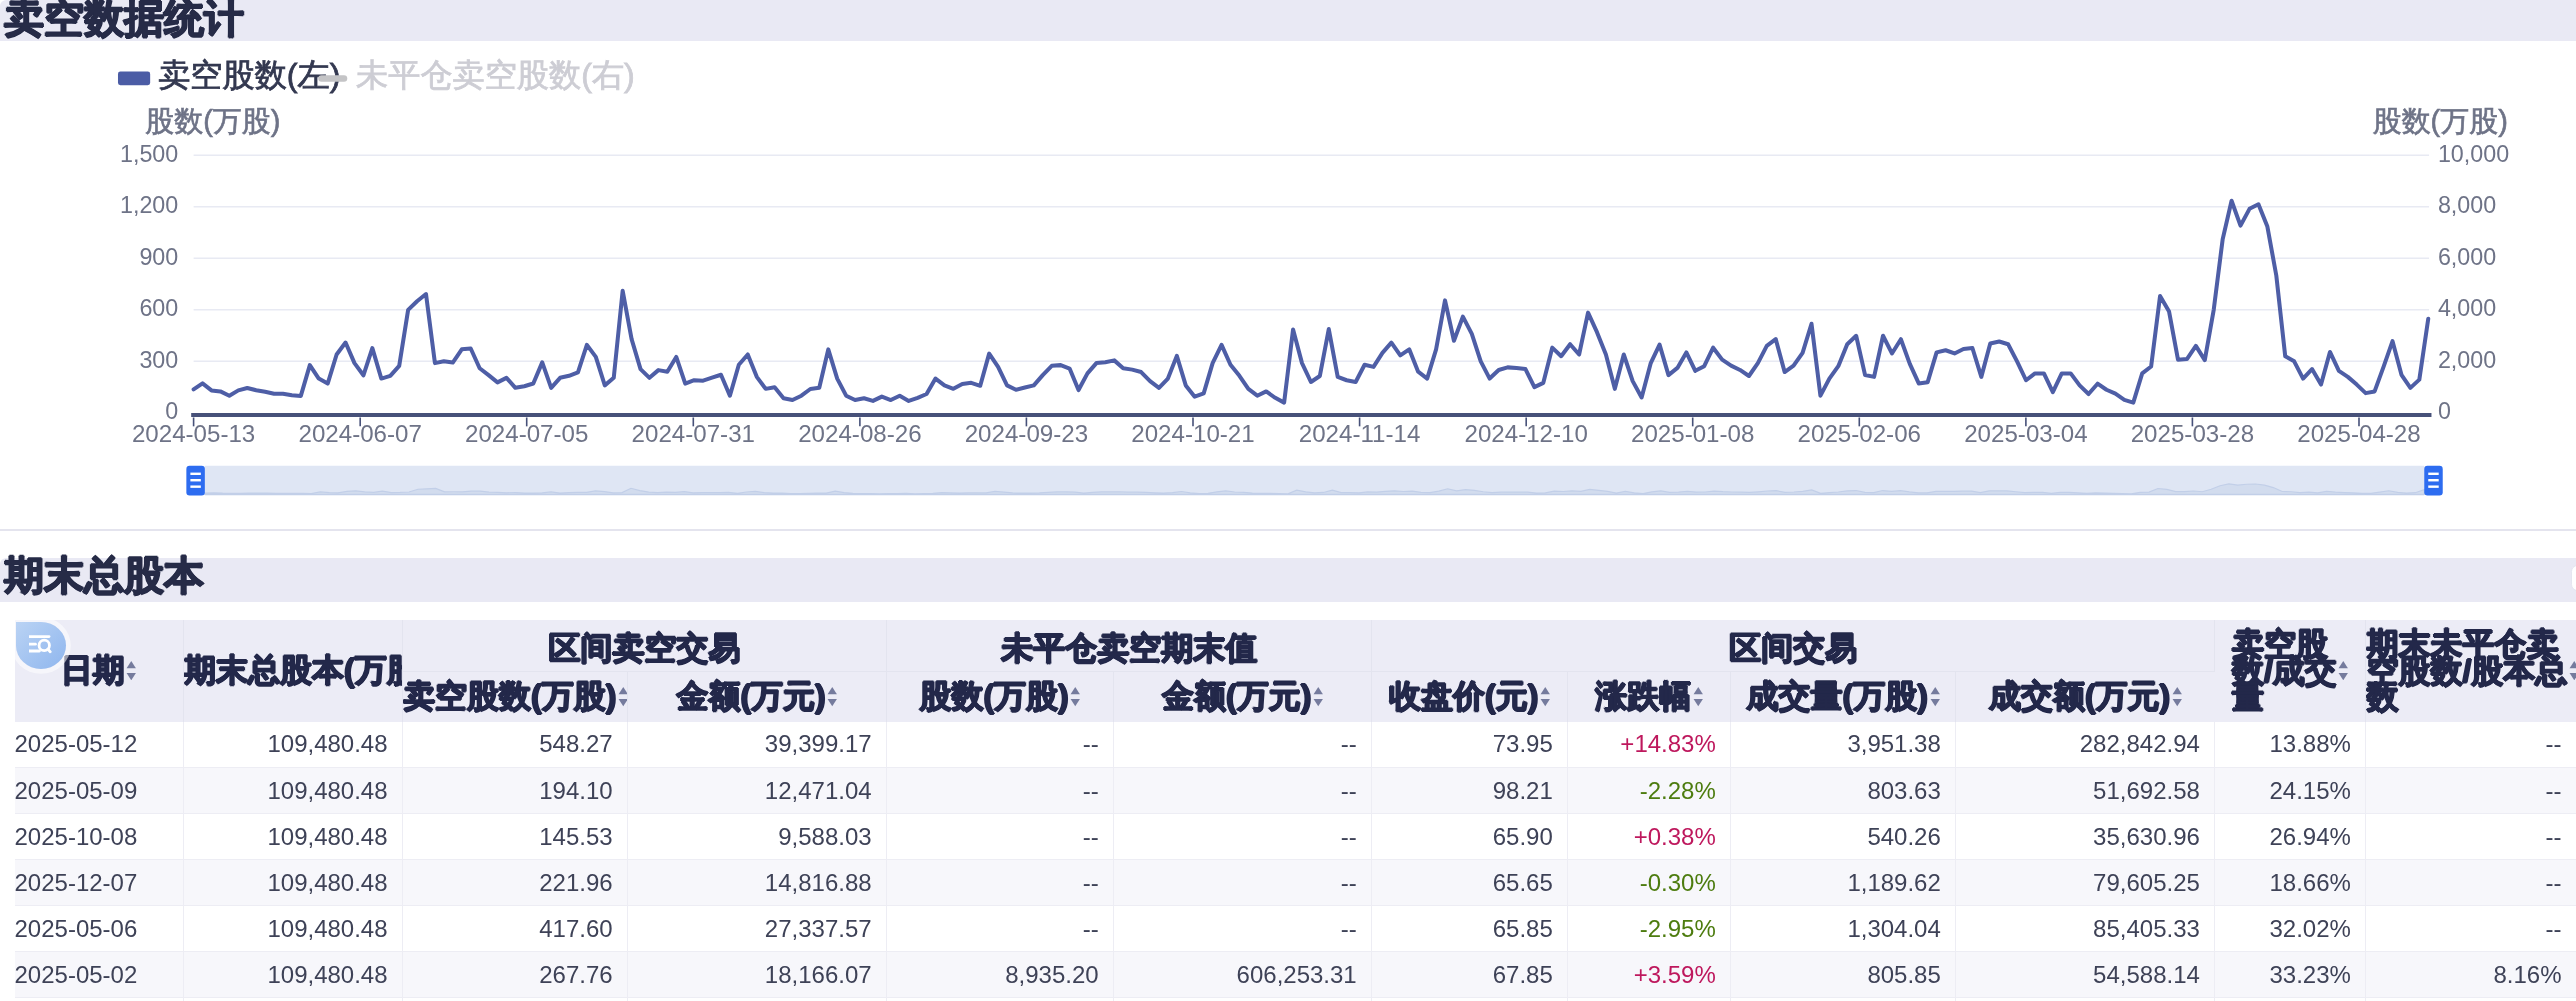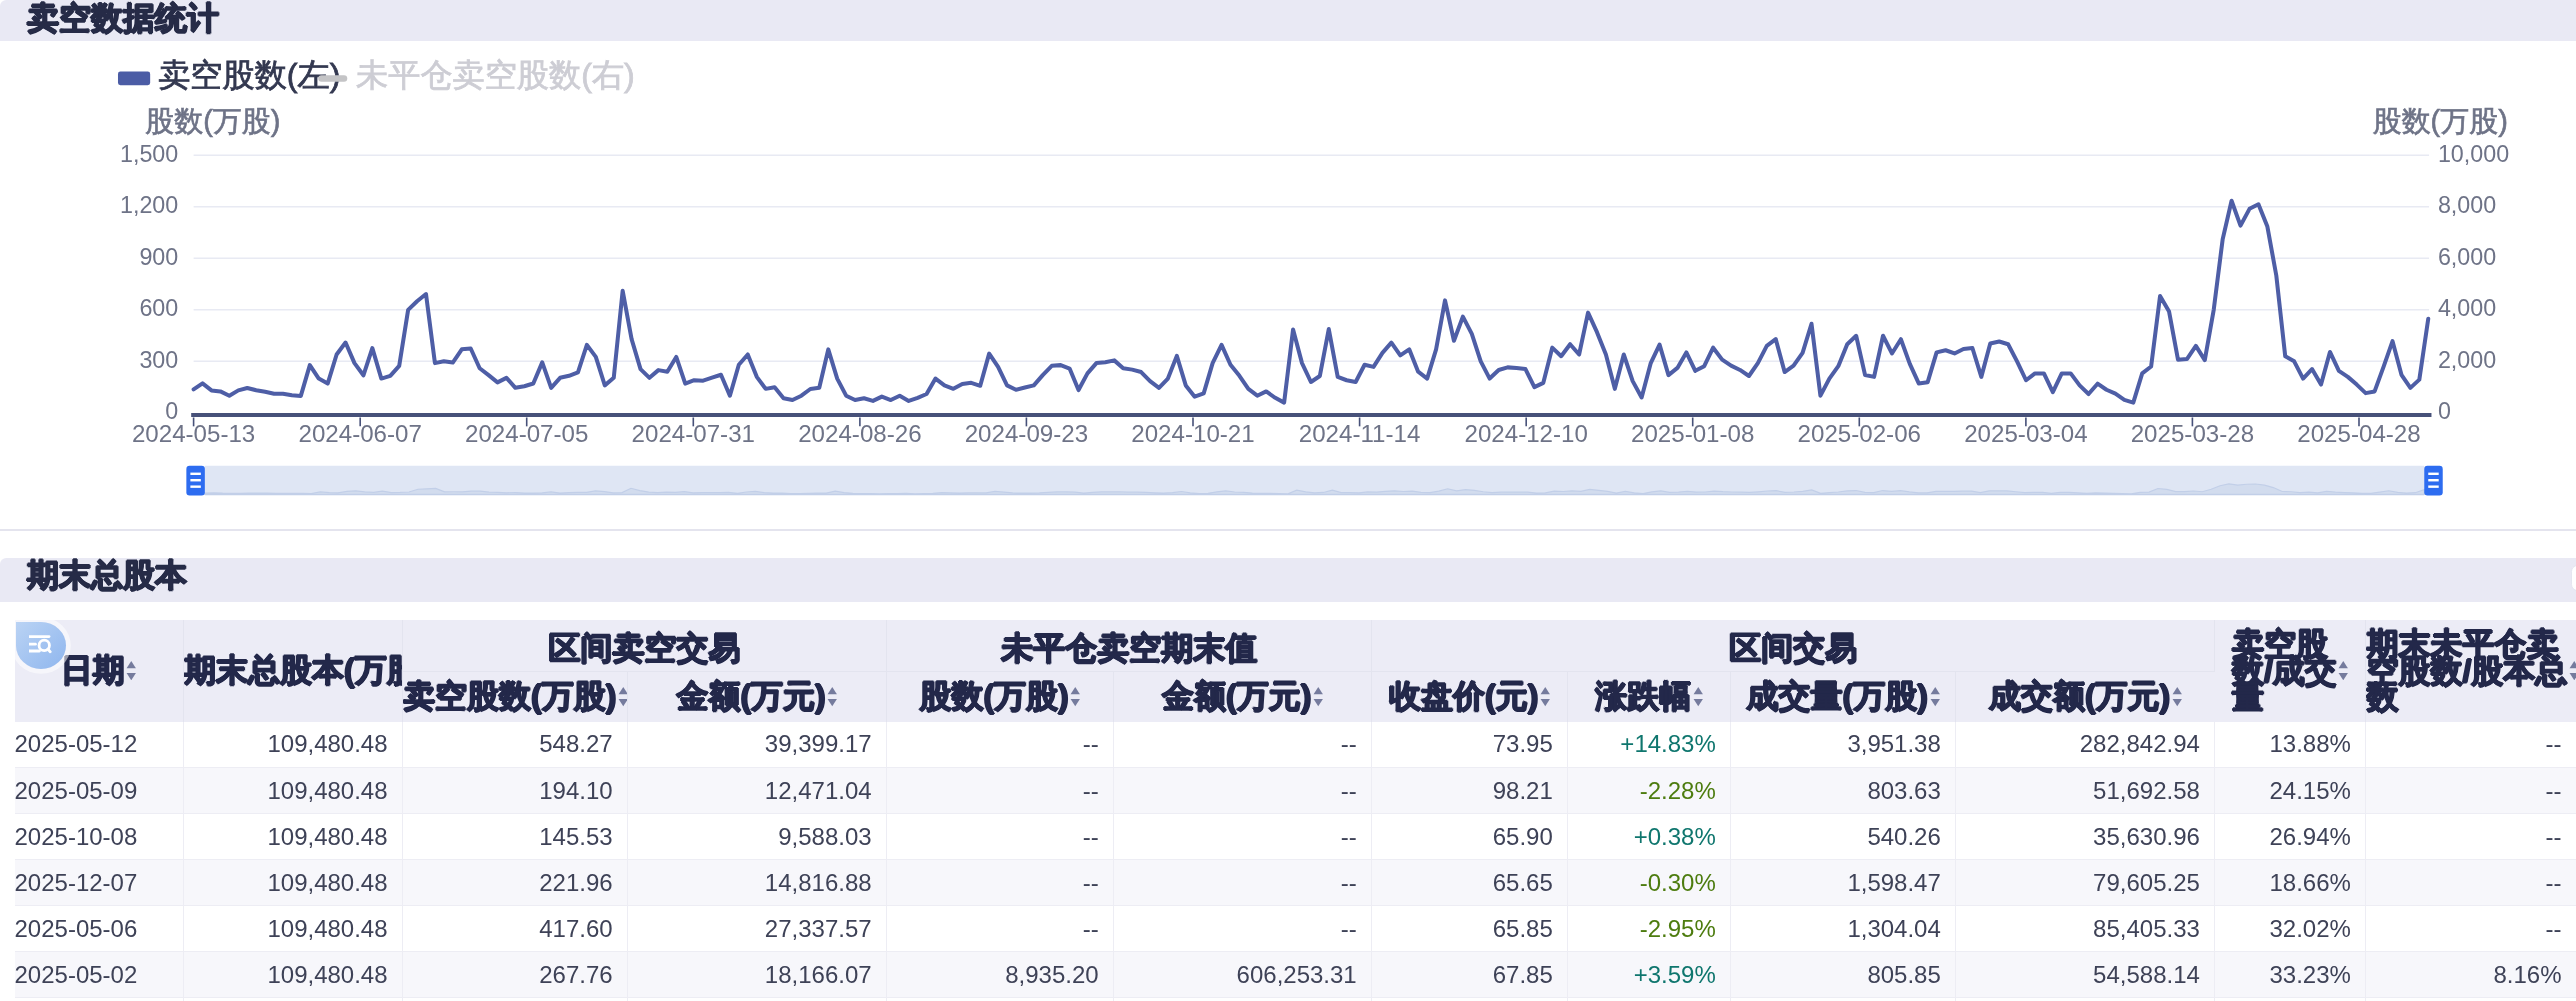--- a/index.html
+++ b/index.html
@@ -1,19 +1,19 @@
 <!DOCTYPE html>
 <html style="font-size:13px"><head><meta charset="utf-8"><style>
 *{margin:0;padding:0;box-sizing:border-box}
 html,body{width:2576px;height:1002px;overflow:hidden;background:#fff;
  font-family:"Liberation Sans",sans-serif;-webkit-font-smoothing:antialiased}
 .band{position:absolute;left:0;width:2576px;background:#e9e9f4}
 #band1{top:0;height:41px;border-radius:6.4px 0 0 0}
 #band2{top:558px;height:44px;border-radius:6.4px 0 0 0}
-.btitle{position:absolute;left:27px;font-size:32px;font-weight:bold;color:#262b47;line-height:35px;text-shadow:1px 0 currentColor,-1px 0 currentColor,0 1px currentColor,0 -1px currentColor}
+.btitle{position:absolute;left:4px;font-size:40px;font-weight:bold;color:#262b47;line-height:35px;text-shadow:1px 0 currentColor,-1px 0 currentColor,0 1px currentColor,0 -1px currentColor}
 #t1{top:0.8px}
 #t2{top:558px}
 #sep{position:absolute;left:0;top:529px;width:2576px;height:1.6px;background:#e4e4ee}
 #minibox{position:absolute;left:2571px;top:565px;width:24px;height:26px;background:#fff;border:1.6px solid #e4e6f0;border-radius:6.4px}
 #tablewrap{position:absolute;left:14.5px;top:620px;width:2562px}
 table{border-collapse:collapse;table-layout:fixed;width:2562px}
 th,td{overflow:hidden;white-space:nowrap}
 td{font-size:24px}
 thead th{background:#ececf6;color:#23284a;font-weight:bold;font-size:32px;text-align:center;vertical-align:middle;text-shadow:1px 0 currentColor,-1px 0 currentColor,0 1px currentColor,0 -1px currentColor}
 tr.h1 th.grp{height:48px;border-bottom:1.6px solid #e3e4ef;padding-top:7.2px}
@@ -21,21 +21,21 @@
 tr.h2 th{height:50px}
 th.thc,th.grp{border-right:1.6px solid #e3e4ef}
 tr.h2 th:last-child{border-right:none}
 td{border-right:1.6px solid #ededf4;border-bottom:1.6px solid #ededf4;color:#3e4257}
 td:last-child{border-right:none}
 tbody tr{height:46px}
 tr.odd td{background:#fff}
 tr.even td{background:#f7f7fb}
 td.c{text-align:left}
 td.n{text-align:right;padding-right:14.5px}
-td.red{color:#0f766e}
+td.red{color:#be185d}
 td.green{color:#4d7c0f}
 .si{vertical-align:middle;margin-left:1.6px}
 .thlbl{vertical-align:middle}
 .thw{display:inline-block;vertical-align:middle;line-height:26.6px;text-align:left}
 #tblicon{position:absolute;left:1.6px;top:1.6px;width:50px;height:47px;
  background:linear-gradient(135deg,#bad3f4 0%,#8fb6ee 100%);
  border-radius:0 50% 50% 50%;box-shadow:0 0 0 4.8px rgba(255,255,255,.55)}
 #tblicon svg{position:absolute;left:13px;top:13px}
 </style></head>
 <body>
@@ -236,21 +236,21 @@
         </tr>
 <tr class="even">
 <td class="c">2025-12-07</td>
           <td class="n">109,480.48</td>
           <td class="n">221.96</td>
           <td class="n">14,816.88</td>
 <td class="n">--</td>
           <td class="n">--</td>
           <td class="n">65.65</td>
           <td class="n green">-0.30%</td>
-<td class="n">1,598.47</td>
+<td class="n">1,189.62</td>
           <td class="n">79,605.25</td>
           <td class="n">18.66%</td>
           <td class="n">--</td>
         </tr>
 <tr class="odd">
 <td class="c">2025-05-06</td>
           <td class="n">109,480.48</td>
           <td class="n">417.60</td>
           <td class="n">27,337.57</td>
 <td class="n">--</td>

